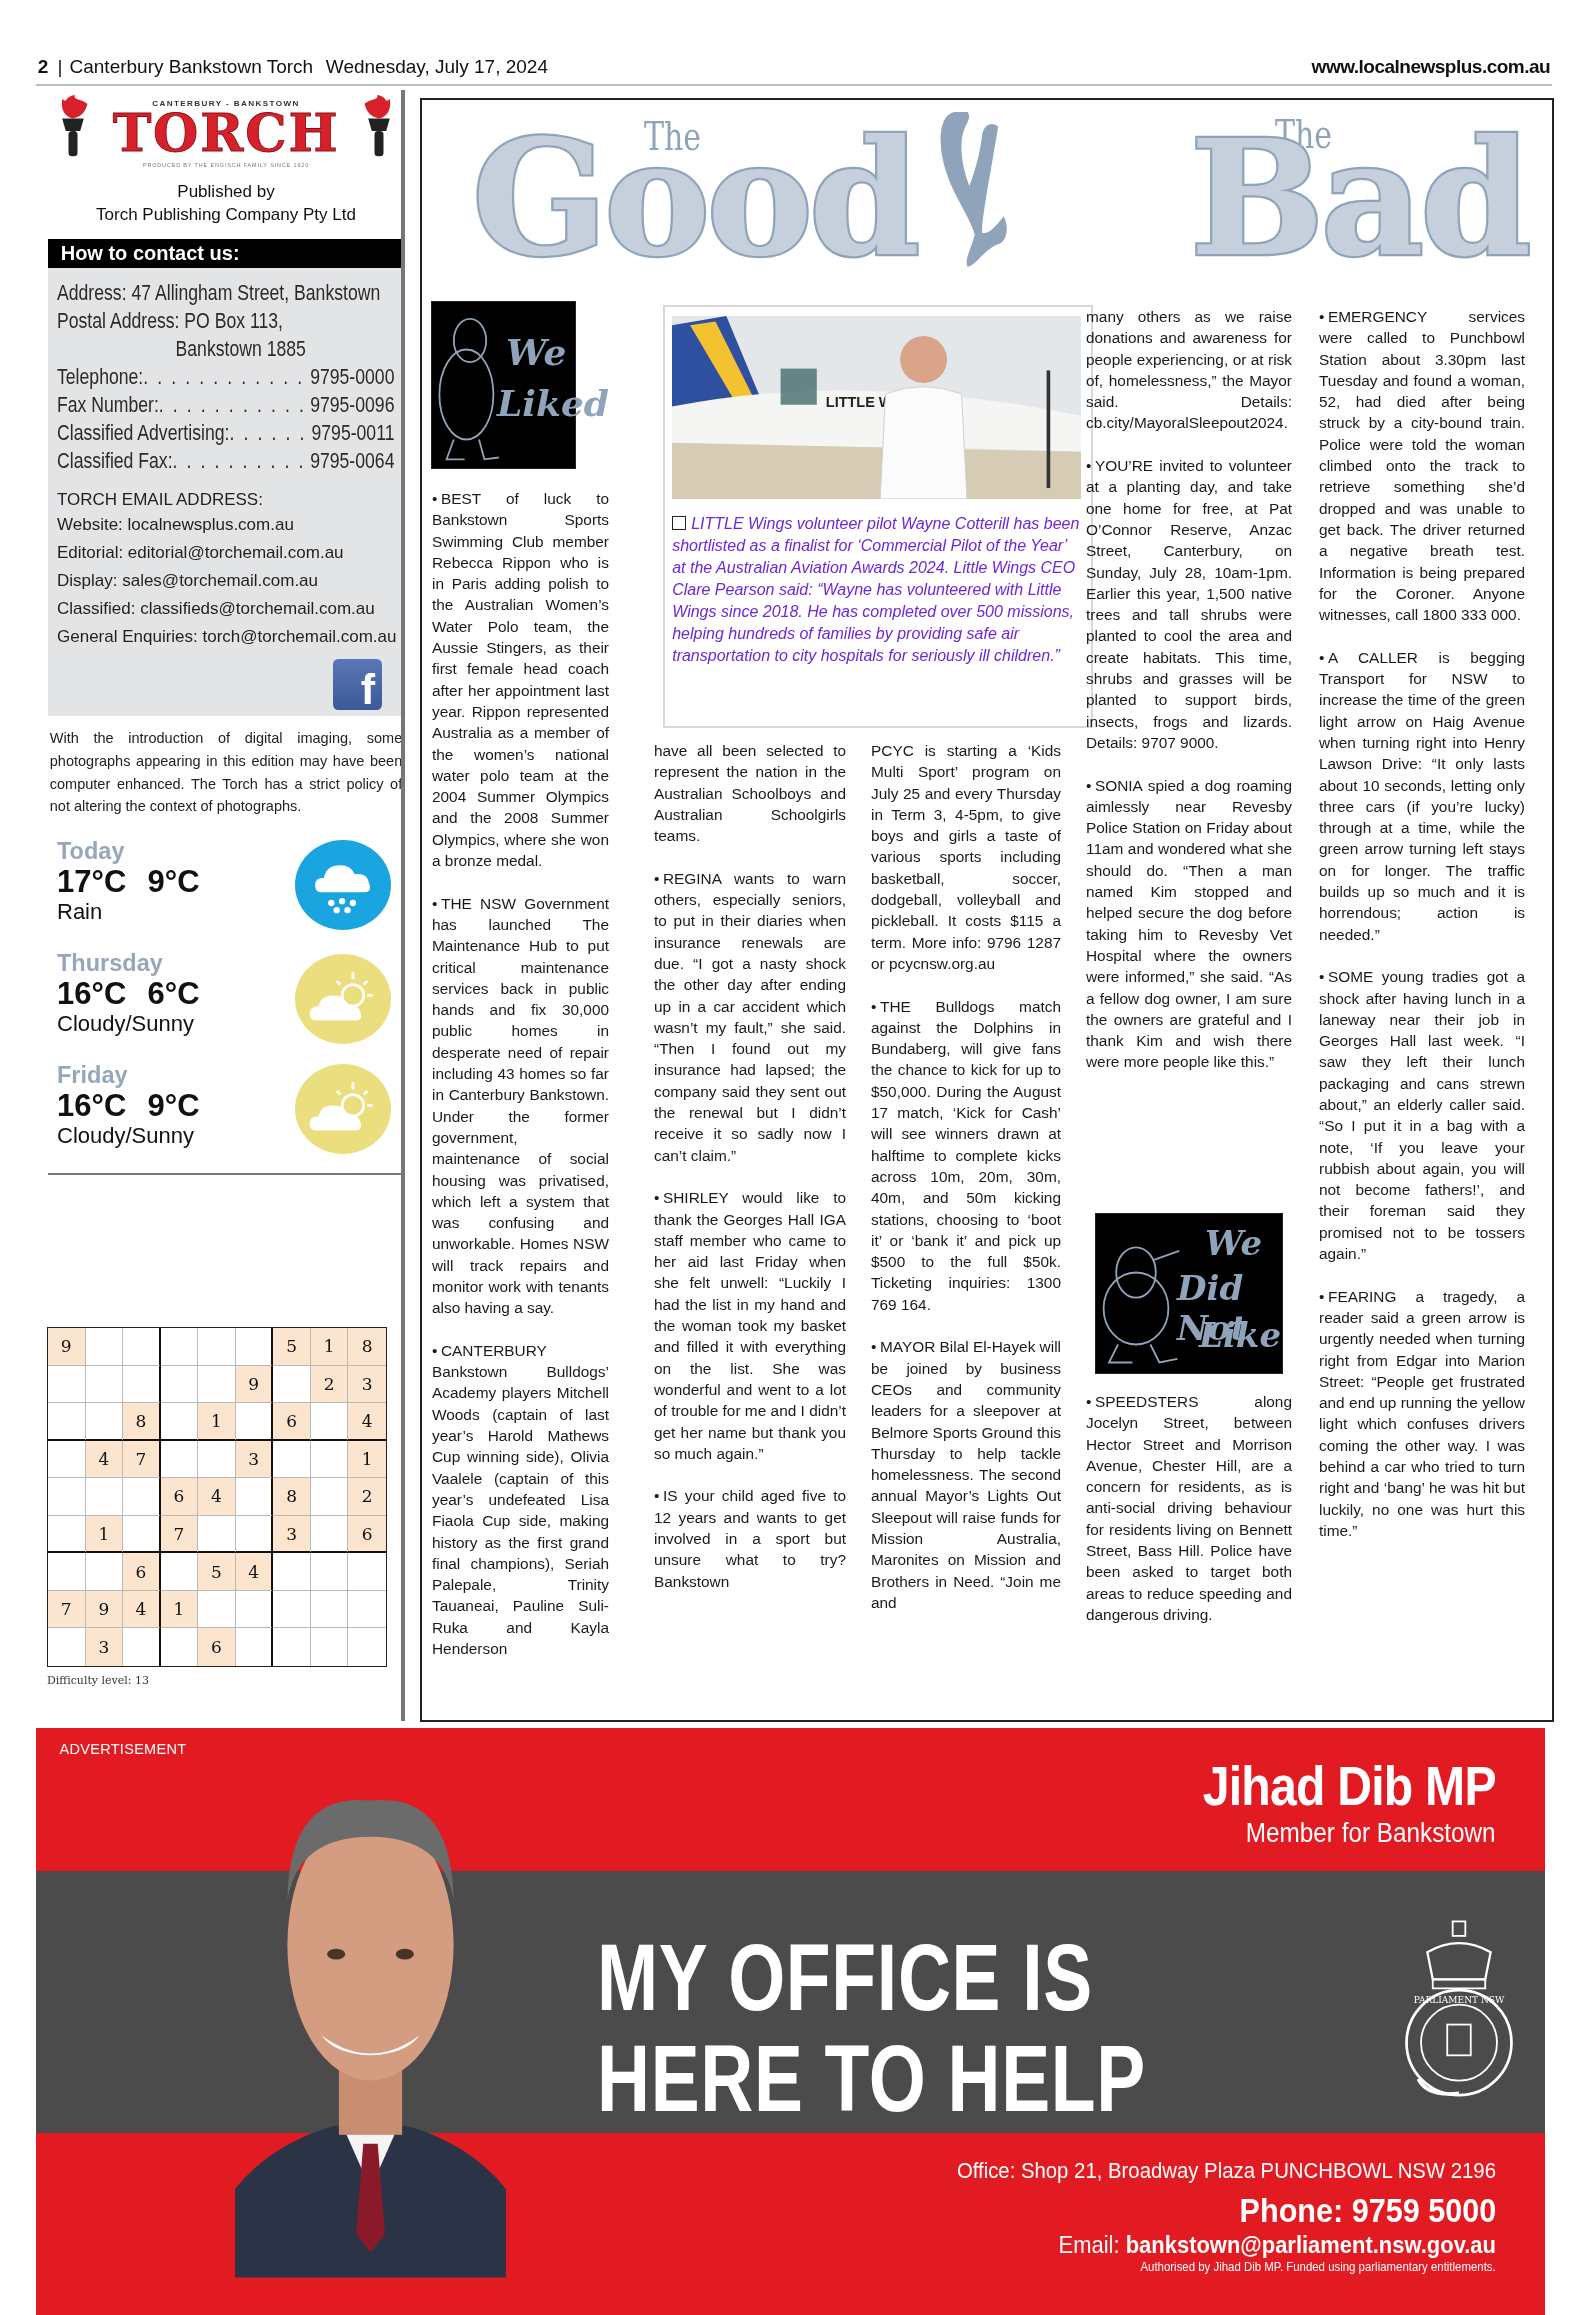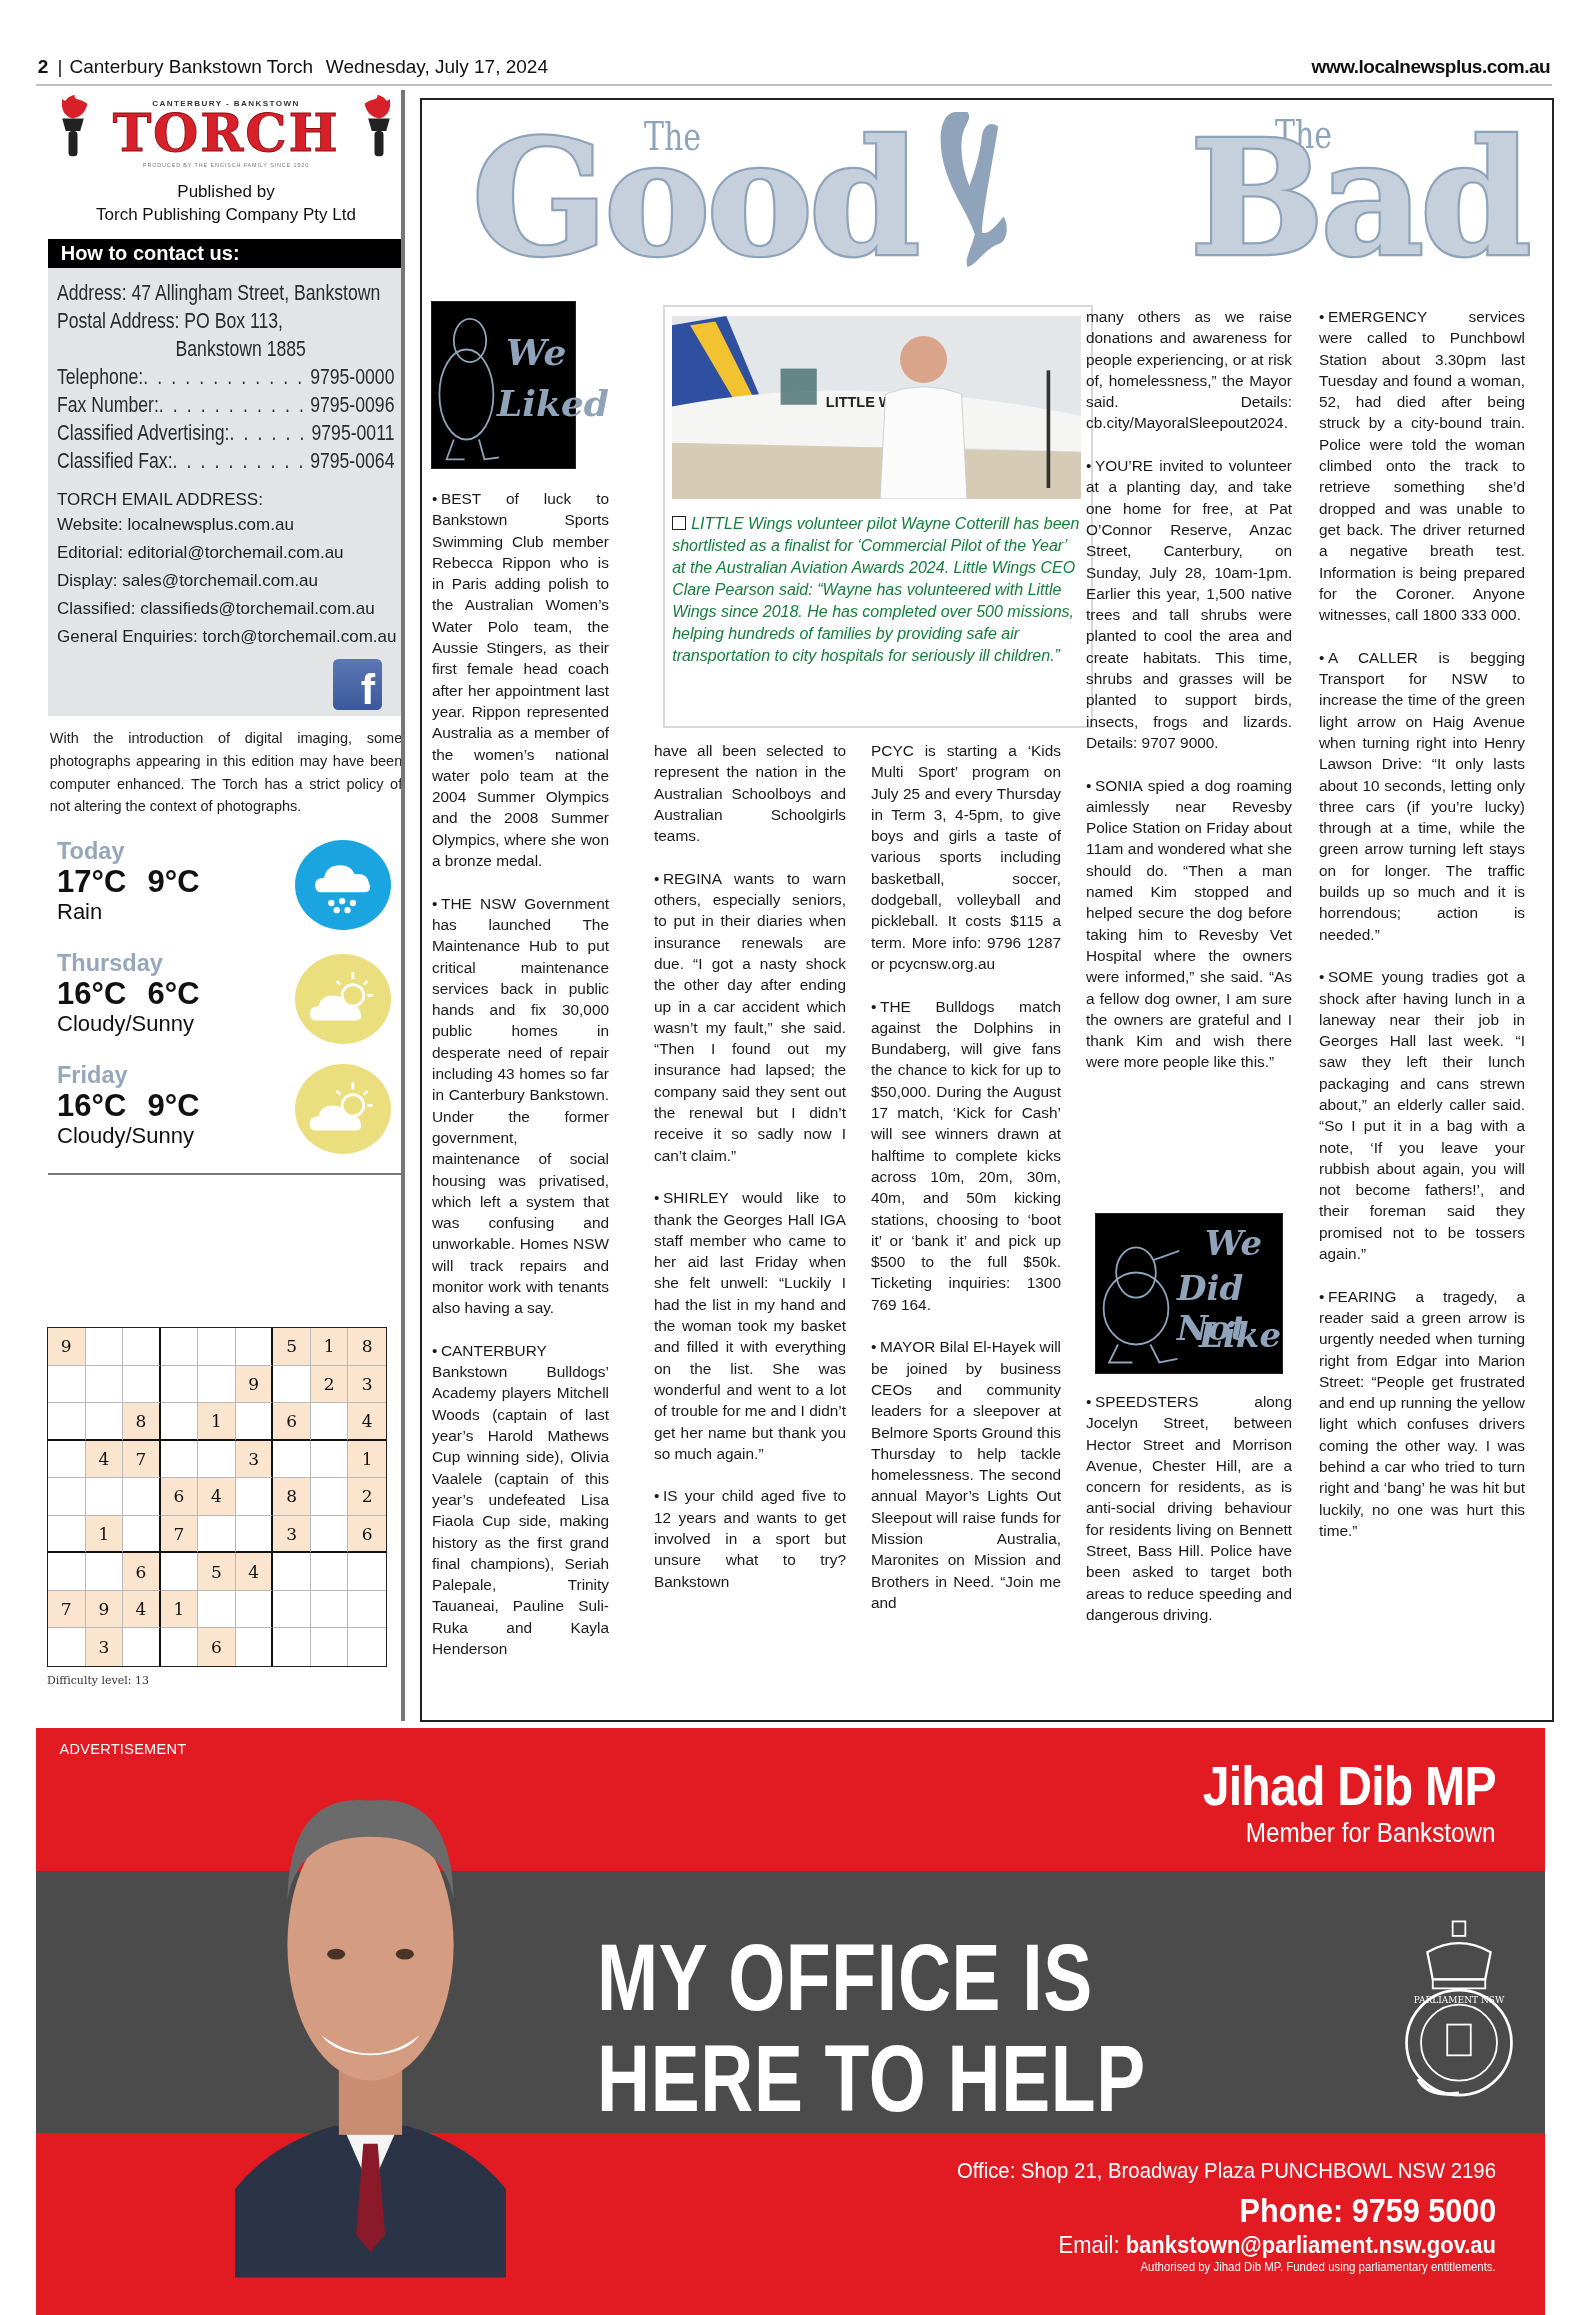--- a/index.html
+++ b/index.html
@@ -66,21 +66,21 @@
   .col { position: absolute; font-size: 15.4px; line-height: 21.3px; color: #1a1a1a; text-align: justify; hyphens: manual; }
   .col p { margin-bottom: 21.3px; }
   .col p:last-child { margin-bottom: 0; }
   .bullet { margin-right: 3.6px; }
 
   .cartoon { position: absolute; border: 1.8px solid #222; background: #000000; }
   .cartoon .script { position: absolute; font-family: "DejaVu Serif", serif; font-style: italic; color: #8fa4ba; font-weight: bold; }
 
   .photo-box { position: absolute; left: 663px; top: 305px; width: 430px; height: 423px; border: 2.7px solid #d8d8d8; background: #fff; }
   .photo { position: absolute; left: 7.2px; top: 9px; width: 409px; height: 183px; overflow: hidden; background: linear-gradient(180deg, #dcdfe2 0%, #eef0f2 40%, #e8e4da 75%, #d9d4c6 100%); }
-  .caption { position: absolute; left: 7.2px; top: 206px; width: 409px; font-size: 16px; line-height: 22px; font-style: italic; color: #15803d; }
+  .caption { position: absolute; left: 7.2px; top: 206px; width: 409px; font-size: 16px; line-height: 22px; font-style: italic; color: #6d28d9; }
   .caption .sq { display: inline-block; width: 13.6px; height: 13.6px; border: 1.4px solid #222; margin-right: 5.4px; vertical-align: -0.9px; }
 
   
   .ad { position: absolute; left: 36px; top: 1728px; width: 1509px; height: 650px; background: #e21b23; overflow: hidden; }
   .ad-grey { position: absolute; left: 0; top: 143px; width: 1509px; height: 262px; background: #4b4b4b; }
   .ad-label { position: absolute; left: 23.5px; top: 12.7px; font-size: 14.5px; color: #fff; letter-spacing: 0.3px; }
   .ad-name { position: absolute; right: 49px; top: 25px; font-size: 56px; font-weight: bold; color: #fff; transform: scaleX(0.86); transform-origin: right; letter-spacing: -0.9px; }
   .ad-role { position: absolute; right: 49px; top: 90px; font-size: 27px; color: #fff; transform: scaleX(0.9); transform-origin: right; }
   .ad-headline { position: absolute; left: 561px; top: 199px; width: 742px; font-size: 94px; line-height: 101px; font-weight: bold; color: #fff; transform: scaleX(0.78); transform-origin: left top; white-space: nowrap; letter-spacing: 0.9px; }
   .ad-office { position: absolute; right: 49px; top: 430px; font-size: 22.6px; color: #fff; transform: scaleX(0.9); transform-origin: right; white-space: nowrap; }

